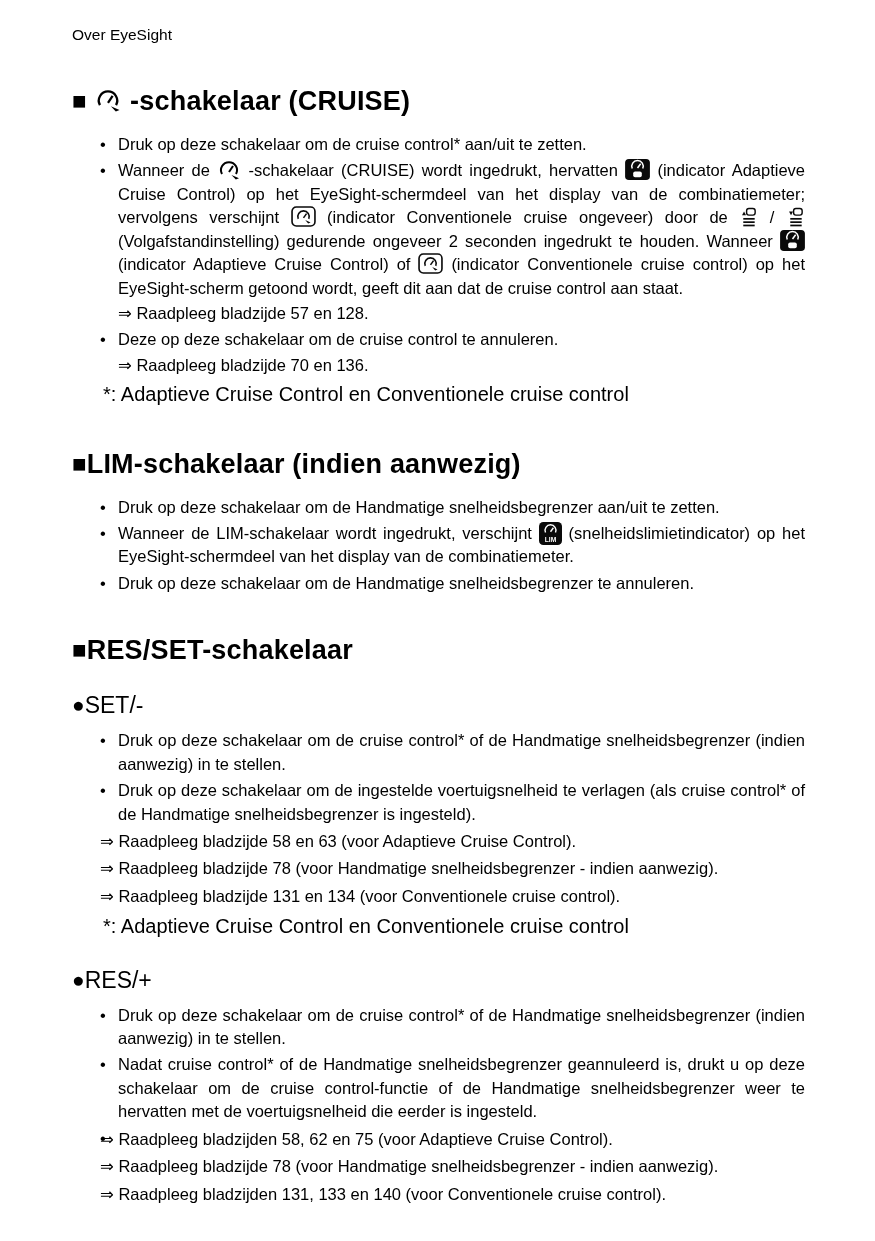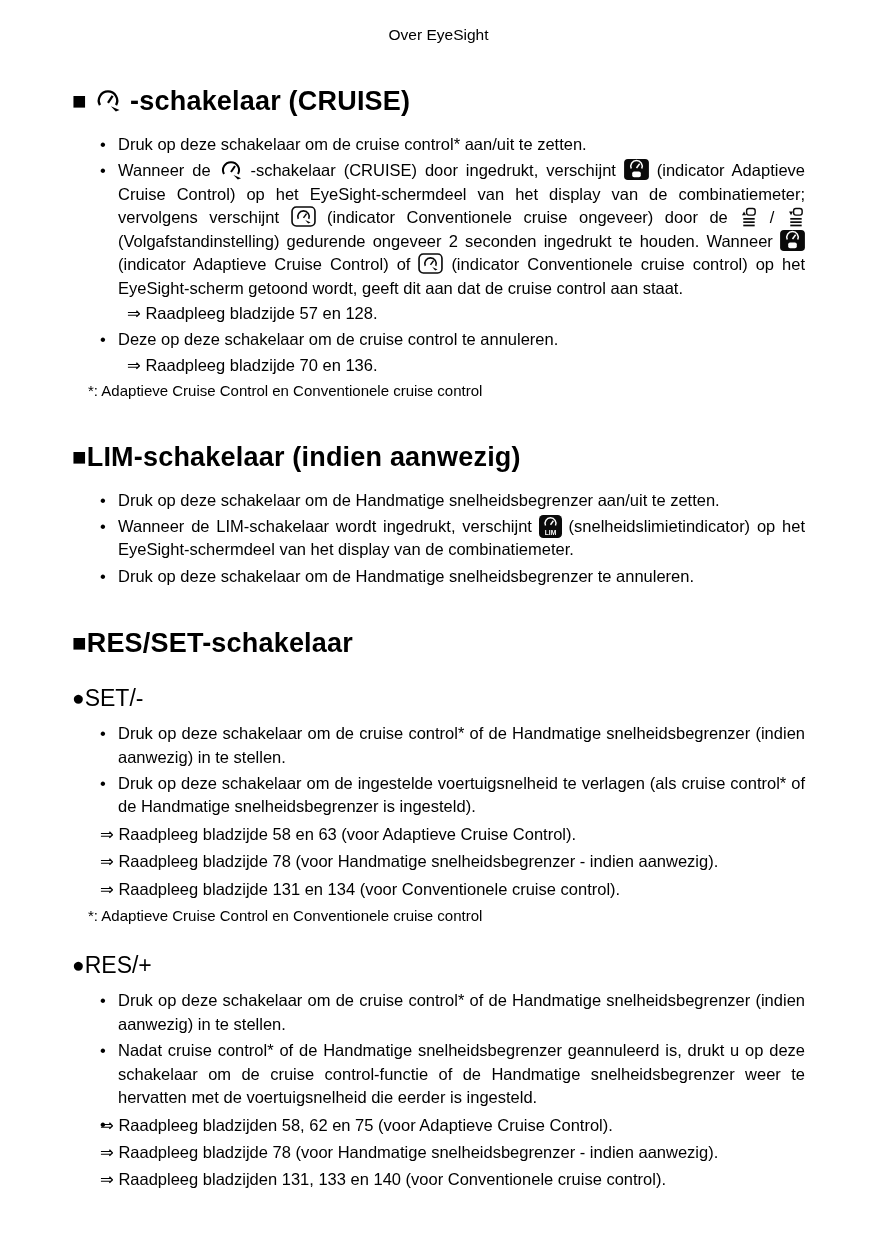--- a/index.html
+++ b/index.html
@@ -5,37 +5,37 @@
   html,body { margin:0; padding:0; background:#ffffff; }
   .page {
     position:relative;
     width:875px; min-height:1241px;
     box-sizing:border-box;
     background:#ffffff;
     color:#000;
     font-family:"Liberation Sans", sans-serif;
     padding:26px 70px 40px 72px;
   }
-  .running-header { text-align:center; font-size:15.5px; margin-bottom:42px; }
+  .running-header { text-align:left; font-size:15.5px; margin-bottom:42px; }
   h2.sec {
     font-size:27px; font-weight:bold; margin:40px 0 16px 0; letter-spacing:0.2px;
   }
   h2.sec .marker { font-size:24px; vertical-align:1px; }
   h3.sub { font-size:23px; font-weight:normal; margin:26px 0 10px 0; }
   h3.sub .marker { font-size:21px; vertical-align:1px; }
   .bullets { margin:0 0 0 28px; padding:0; list-style:none; }
   .bullet {
     position:relative; padding-left:18px; margin:0 0 3px 0;
     font-size:16.5px; line-height:1.42; text-align:justify;
   }
   .b-marker { position:absolute; left:0; top:0; }
-  .ref { font-size:16.5px; line-height:1.42; margin:2px 9px; text-align:left; }
+  .ref { font-size:16.5px; line-height:1.42; margin:2px 0; text-align:left; }
   .refs-block { margin-left:28px; }
   .refs-block .ref { margin:4px 0; }
-  .footnote { margin:3px 0 0 16px; font-size:15px; line-height:1.42; }
+  .footnote { margin:3px 0 0 31px; font-size:20px; line-height:1.42; }
   .icn { display:inline-block; vertical-align:-4px; }
   .icn-cruise { width:24px; height:20px; }
   .icn-box    { width:25px; height:21px; }
   .icn-dist   { width:19px; height:21px; vertical-align:-5px; }
   .icn-lim    { width:23px; height:23px; vertical-align:-6px; }
   .icn-title  { width:28px; height:23px; vertical-align:-2px; }
   .svg-defs { position:absolute; width:0; height:0; overflow:hidden; }
 </style>
 </head>
 <body>
@@ -100,21 +100,21 @@
     <li class="bullet">
       <span class="b-marker">•</span>
       <span>Druk op deze schakelaar om de cruise control* aan/uit te zetten.</span>
     </li>
     <li class="bullet">
       <span class="b-marker">•</span>
       <span>Wanneer de</span>
       <svg class="icn icn-cruise">
           <use href="#sym-cruise"></use>
         </svg>
-      <span>-schakelaar (CRUISE) door ingedrukt, verschijnt</span>
+      <span>-schakelaar (CRUISE) wordt ingedrukt, hervatten</span>
       <svg class="icn icn-box">
           <use href="#sym-acc"></use>
         </svg>
       <span>(indicator Adaptieve Cruise Control) op het EyeSight-schermdeel van het display van de combinatiemeter; vervolgens verschijnt</span>
       <svg class="icn icn-box">
           <use href="#sym-conv"></use>
         </svg>
       <span>(indicator Conventionele cruise ongeveer) door de</span>
       <svg class="icn icn-dist">
           <use href="#sym-dist-up"></use>

